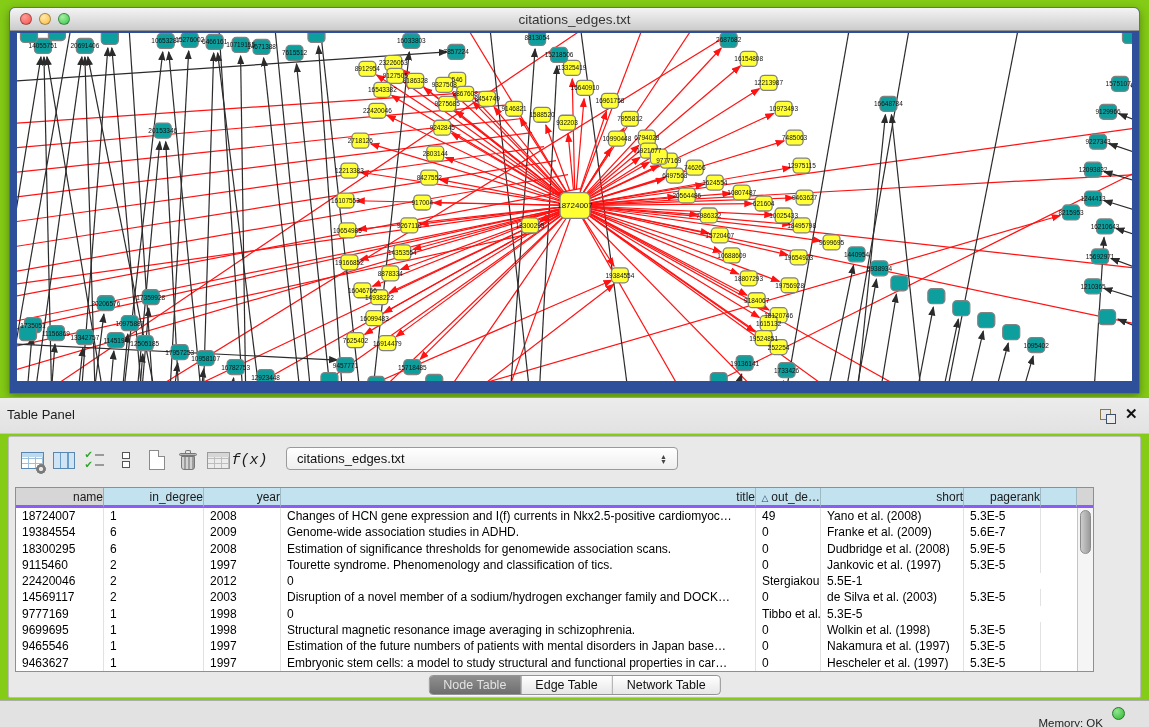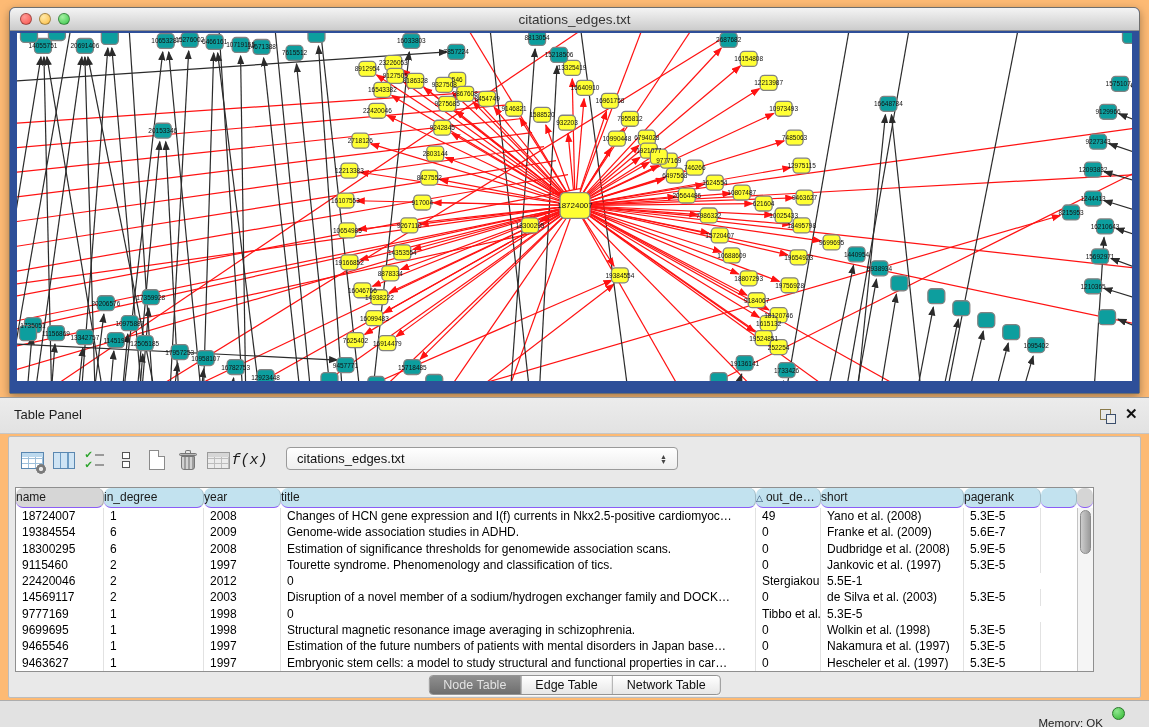--- a/index.html
+++ b/index.html
@@ -1,18 +1,18 @@
 <!DOCTYPE html>
 <html><head>
 <meta charset="utf-8">
 <style>
   * { margin:0; padding:0; box-sizing:border-box; }
   html,body { width:1149px; height:727px; overflow:hidden;
     font-family:"Liberation Sans", sans-serif; background:#d9d9d9; }
-  .desktop { position:relative; width:1149px; height:727px; background:#fdba74; }
+  .desktop { position:relative; width:1149px; height:727px; background:#84cc16; }
 
   
   .net-window { position:absolute; left:9px; top:7px; width:1131px; height:387px;
     border:1px solid #6e6e6e; border-radius:6px 6px 2px 2px;
     box-shadow:0 3px 10px rgba(0,0,0,.35); background:#2e4f99; }
   .titlebar { position:relative; height:23px; border-radius:5px 5px 0 0;
     background:linear-gradient(#f4f4f4,#cccccc); border-bottom:1px solid #8f8f8f; }
   .lights { position:absolute; left:10px; top:5px; display:flex; gap:7px; }
   .light { width:12px; height:12px; border-radius:50%; border:1px solid rgba(0,0,0,.35); }
   .light.red { background:radial-gradient(circle at 35% 30%, #ff9a96, #f9544d); }
@@ -21,21 +21,21 @@
   .win-title { text-align:center; font-size:13.5px; color:#333; line-height:23px; }
   .frame { position:absolute; left:0; top:23px; width:1129px; height:362px;
     background:#2e4f99; padding:2px 7px 12px 7px; }
   .net-canvas { width:100%; height:100%; background:#fff; overflow:hidden; }
   .net-canvas svg { display:block; width:100%; height:100%; }
 
   
   .panel-head { position:absolute; left:0; top:397px; width:1149px; height:37px;
     background:linear-gradient(#ececec,#e2e2e2); border-top:1px solid #9a9a9a;
     border-bottom:1px solid #c6c6c6; }
-  .panel-title { position:absolute; left:14px; top:9px; font-size:13px; color:#1d1d1d; }
+  .panel-title { position:absolute; left:7px; top:9px; font-size:13px; color:#1d1d1d; }
   .float-ic { position:absolute; left:1100px; top:11px; width:16px; height:15px; cursor:pointer; }
   .float-ic::before { content:""; position:absolute; left:0; top:0; width:9px; height:9px;
     border:1.5px solid #8a7a4a; }
   .float-ic::after { content:""; position:absolute; right:0; bottom:0; width:8px; height:8px;
     border:1.5px solid #3c4f6d; background:#ececec; }
   .close-ic { position:absolute; left:1125px; top:7px; font-size:15px; font-weight:700;
     color:#111; cursor:pointer; }
 
   
   .panel-box { position:absolute; left:8px; top:436px; width:1133px; height:262px;
@@ -80,23 +80,23 @@
     border:1px solid #9a9a9a; border-radius:4px; background:linear-gradient(#ffffff,#eeeeee);
     display:flex; align-items:center; padding:0 10px; font-size:13px; color:#111; cursor:pointer; }
   .combo .arrows { margin-left:auto; display:flex; flex-direction:column; line-height:5px;
     font-size:7px; color:#444; }
 
   
   .table-box { position:absolute; left:6px; top:50px; width:1079px; height:185px;
     background:#fff; border:1px solid #8f8f8f; }
   .t-head { display:grid; height:20px;
     grid-template-columns:88px 100px 77px 475px 65px 143px 77px 36px 16px; }
-  .t-head .h { font-size:12px; color:#1a1a1a; text-align:left; line-height:19px;
-    background:#c2e2ef; border-right:1px solid #9fb9c4; border-bottom:1px solid #8b5cf6;
-    overflow:hidden; white-space:nowrap; cursor:pointer;border-radius:7px; }
+  .t-head .h { font-size:12px; color:#1a1a1a; text-align:right; line-height:19px;
+    background:#c2e2ef; border-right:1px solid #9fb9c4; border-bottom:3px solid #8b5cf6;
+    overflow:hidden; white-space:nowrap; cursor:pointer; }
   .t-head .h.gray { background:#d6d6d6; border-right-color:#a8a8a8; }
   .t-head .h.corner { background:#d5d5d5; border-right:none; cursor:default; }
   .sort-tri { font-size:9px; color:#28476e; margin-right:3px; }
   .t-body { position:relative; height:163px; overflow:hidden; }
   .t-row { display:grid; height:16.3px; line-height:16.3px;
     grid-template-columns:88px 100px 77px 475px 65px 143px 77px; font-size:12px; color:#000; }
   .t-row div { padding-left:6px; white-space:nowrap; overflow:hidden; border-right:1px solid #e2e2e2; }
   .vscroll { position:absolute; right:0; top:20px; width:16px; height:163px;
     background:#f5f5f5; border-left:1px solid #c4c4c4; }
   .vthumb { position:absolute; left:2px; top:2px; width:11px; height:44px; border-radius:6px;

